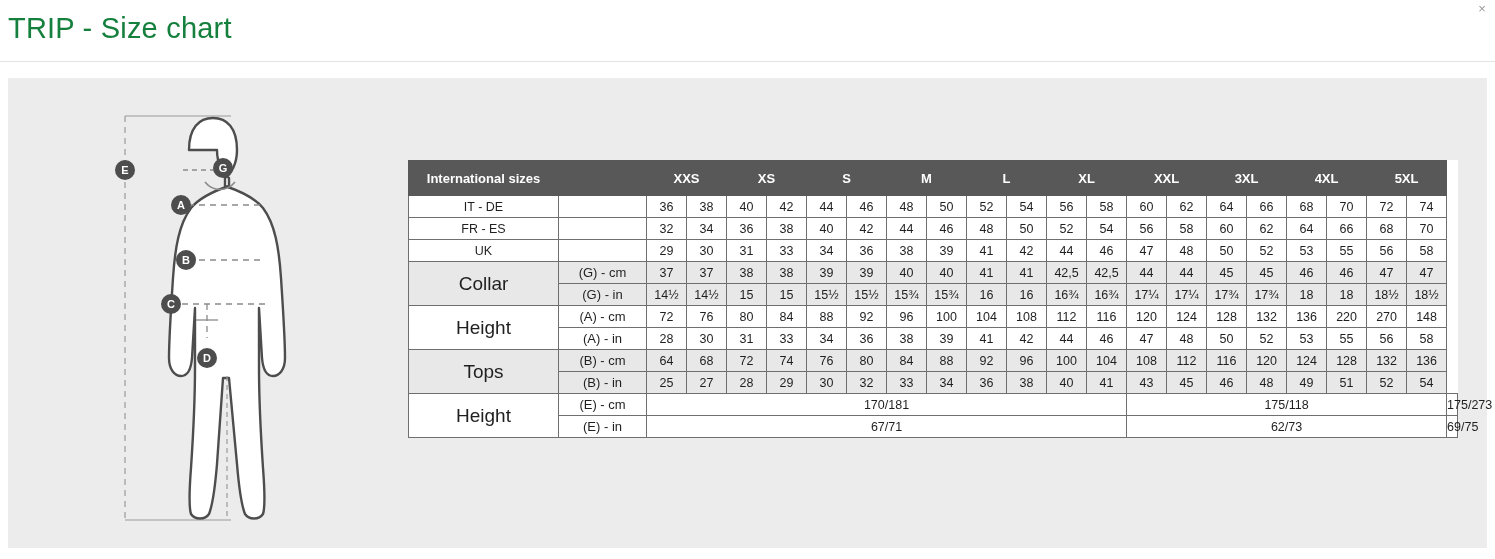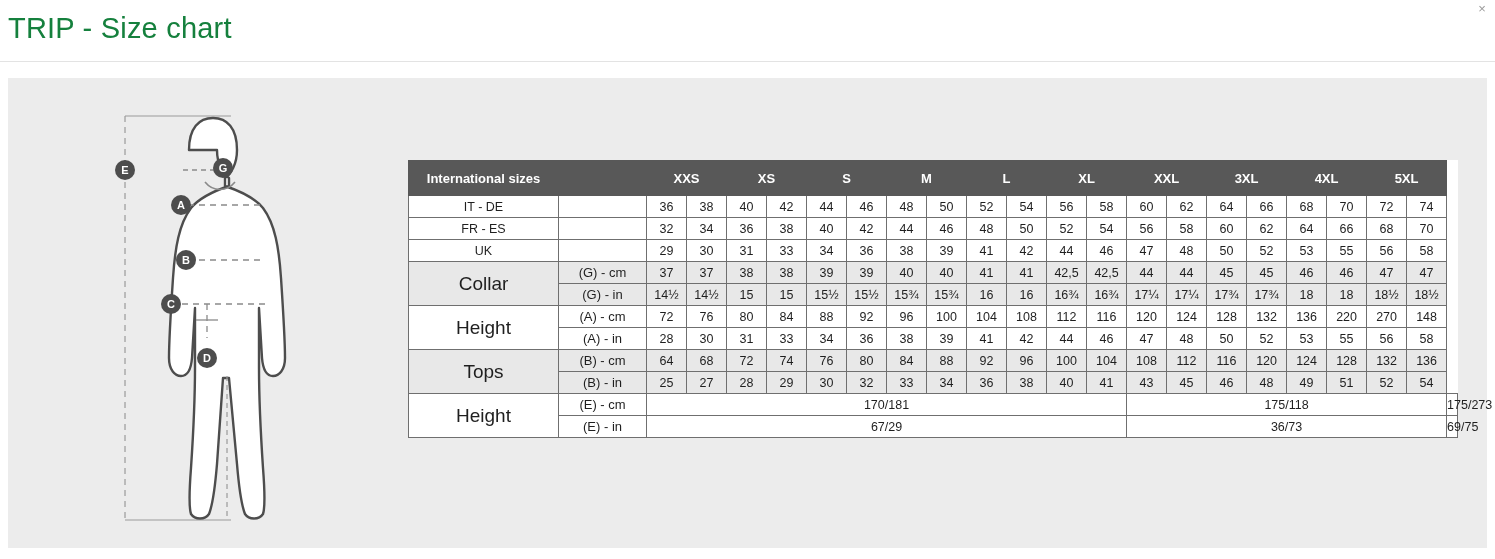--- a/index.html
+++ b/index.html
@@ -428,21 +428,21 @@
           </tr>
           <tr>
             <td rowspan="2" class="row-label-big">Height</td>
             <td class="sub">(E) - cm</td>
             <td colspan="12">170/181</td>
             <td colspan="8">175/118</td>
             <td colspan="20">175/273</td>
           </tr>
           <tr>
             <td class="sub">(E) - in</td>
-            <td colspan="12">67/29</td>
-            <td colspan="8">36/73</td>
+            <td colspan="12">67/71</td>
+            <td colspan="8">62/73</td>
             <td colspan="20">69/75</td>
           </tr>
         </tbody>
     </table>
   </div>
 
 </div>
 
 </body></html>

